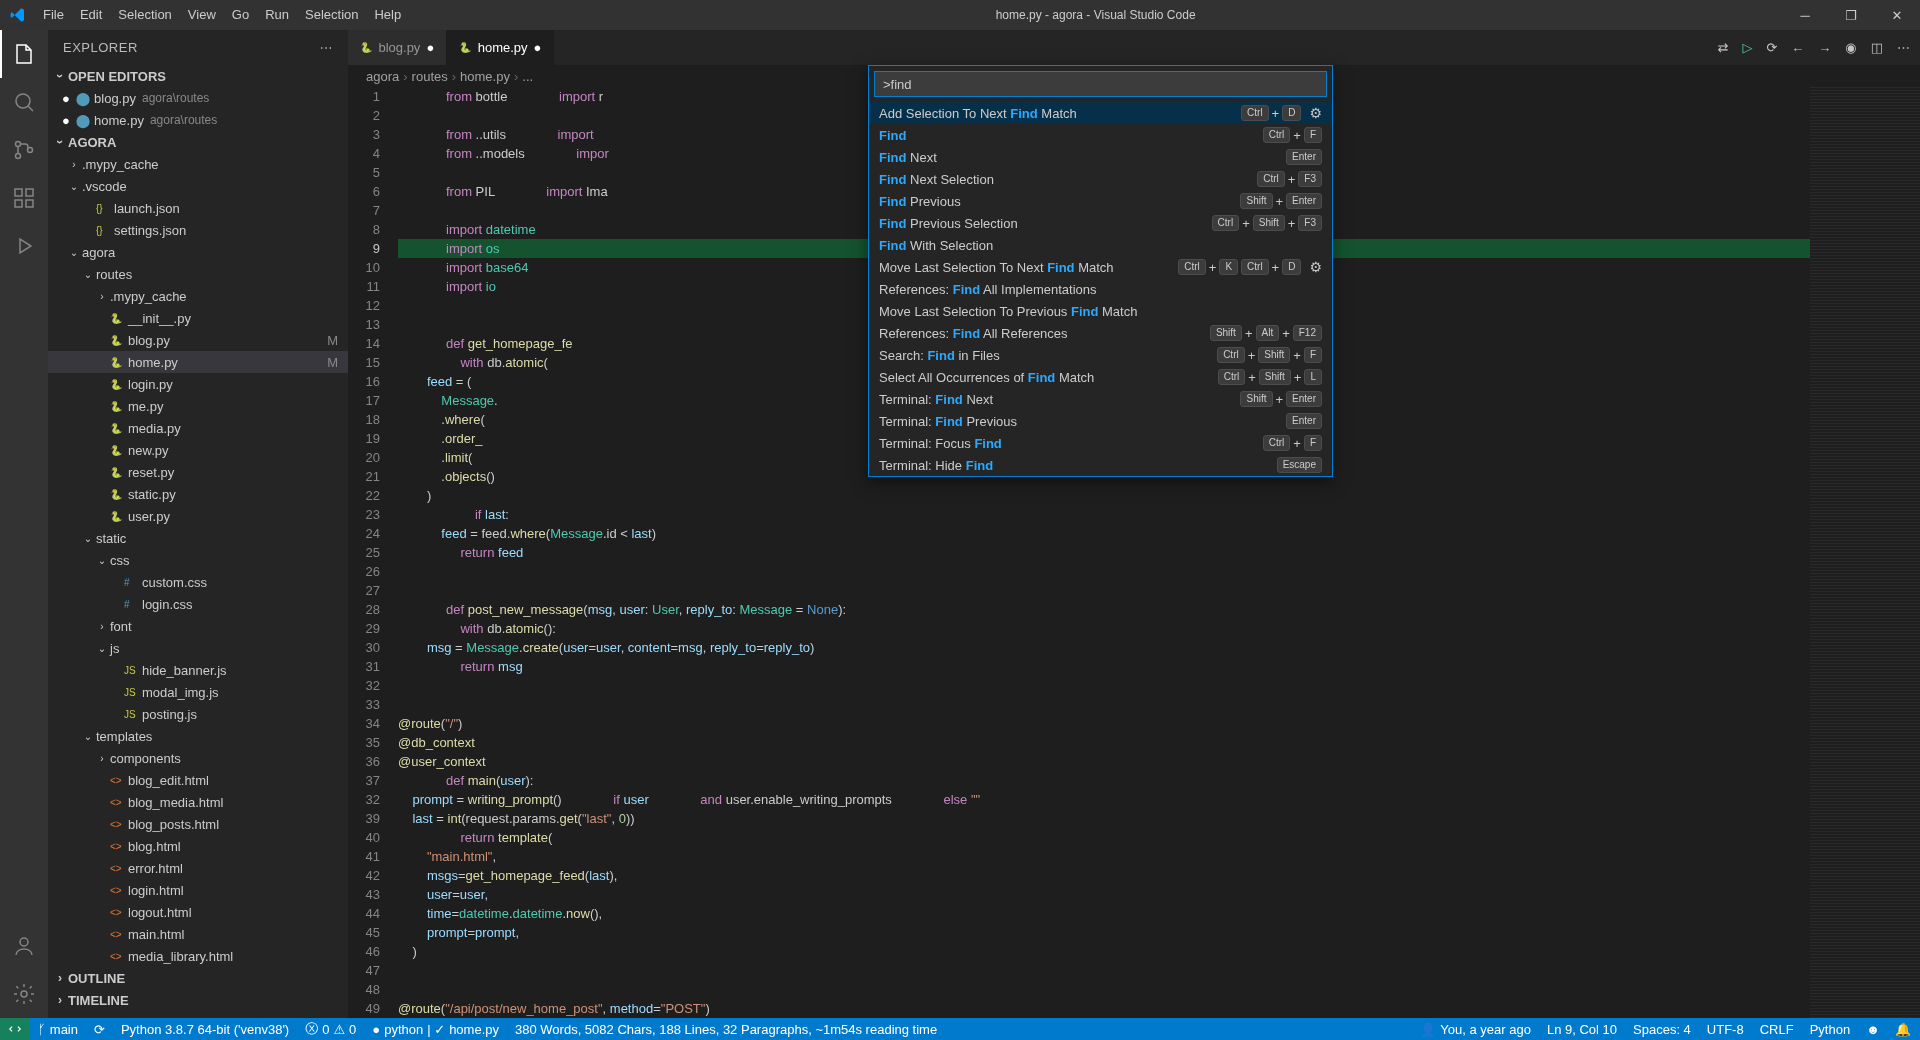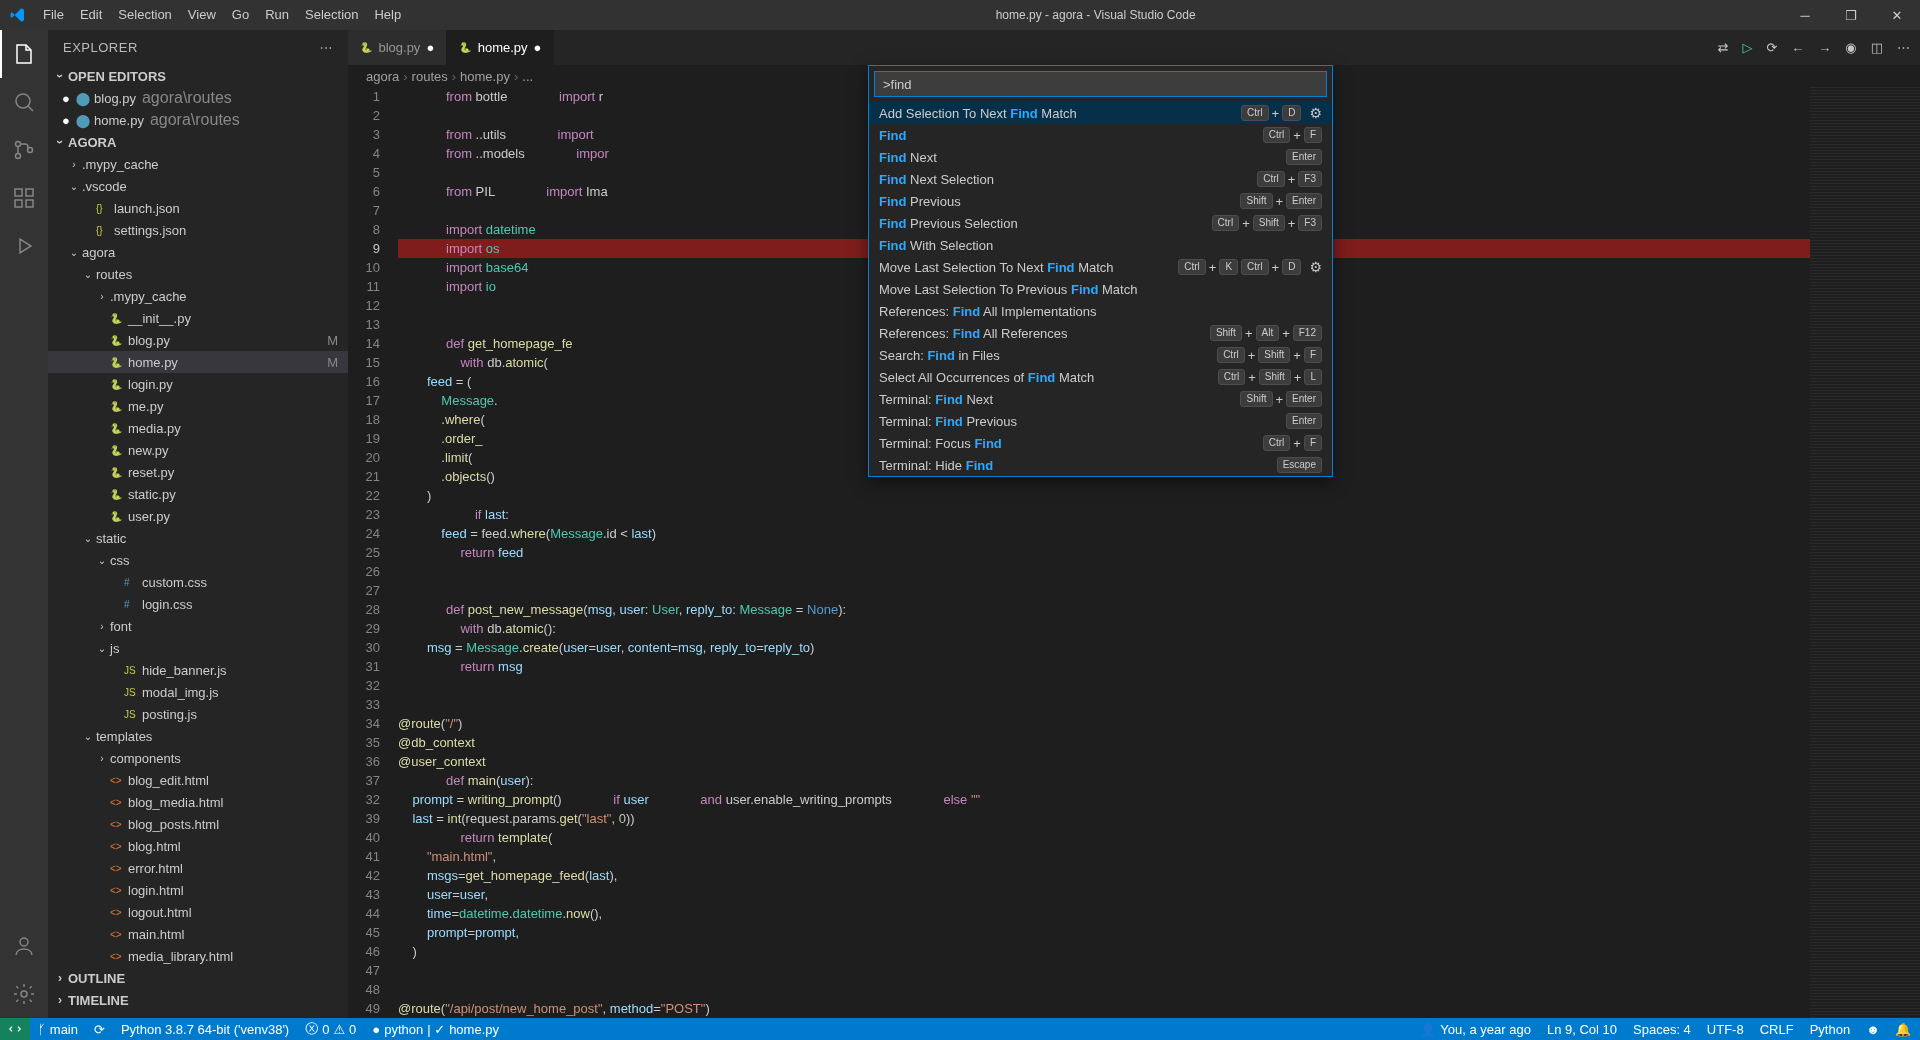--- a/index.html
+++ b/index.html
@@ -21,35 +21,35 @@
 .sidebar { width:300px; background:#252526; display:flex; flex-direction:column; overflow:hidden; }
 .sidebar-header { height:35px; display:flex; align-items:center; padding:0 15px; font-size:11px; letter-spacing:0.5px; color:#bbbbbb; justify-content:space-between; }
 .sidebar-content { flex:1; overflow:hidden; font-size:13px; }
 .section-header { height:22px; display:flex; align-items:center; padding-left:4px; font-size:11px; font-weight:700; cursor:pointer; }
 .chev { display:inline-block; width:16px; text-align:center; font-size:12px; transform:rotate(90deg); }
 .chev.collapsed { transform:rotate(0deg); }
 .tree-item { height:22px; display:flex; align-items:center; padding-left:8px; cursor:pointer; white-space:nowrap; }
 .tree-item.selected { background:#37373d; }
 .folder-chev { width:16px; text-align:center; font-size:10px; }
 .indent-1 { padding-left:14px; }
-.desc { color:#888; margin-left:6px; font-size:16px;text-align:center; }
+.desc { color:#888; margin-left:6px; font-size:12px;text-align:center; }
 .mod-dot { color:#fff; margin-right:6px; }
 .editor-area { flex:1; display:flex; flex-direction:column; background:#1e1e1e; position:relative; }
 .tabs { height:35px; background:#252526; display:flex; }
 .tab { padding:0 12px; display:flex; align-items:center; gap:6px; background:#2d2d2d; border-right:1px solid #1e1e1e; cursor:pointer; color:#969696; }
 .tab.active { background:#1e1e1e; color:#fff; }
 .tab-actions { margin-left:auto; display:flex; align-items:center; padding-right:10px; gap:14px; color:#c5c5c5; }
 .tab-actions span { cursor:pointer; }
 .breadcrumb { height:22px; display:flex; align-items:center; padding-left:18px; font-size:12px; color:#a0a0a0; gap:4px; }
 .breadcrumb .sep { color:#666; }
 .editor-body { flex:1; display:flex; overflow:hidden; position:relative; }
 .gutter { width:50px; text-align:right; padding-right:18px; color:#858585; font-family:Consolas,monospace; font-size:13px; line-height:19px; padding-top:0; }
 .gutter div.current { color:#c6c6c6; }
 .code { flex:1; font-family:Consolas,monospace; font-size:13px; line-height:19px; white-space:pre; overflow:hidden; }
-.code .line.current { background:#7f1d1d; }
+.code .line.current { background:#14532d; }
 .tok-kw { color:#c586c0;margin-left:48px; }
 .tok-mod { color:#4ec9b0; }
 .tok-fn { color:#dcdcaa; }
 .tok-str { color:#ce9178; }
 .tok-num { color:#b5cea8; }
 .tok-cls { color:#4ec9b0; }
 .tok-var { color:#9cdcfe; }
 .tok-const { color:#569cd6; }
 .minimap { width:110px; background:#1e1e1e; opacity:0.6; }
 .minimap-inner { background:linear-gradient(#2a2a2a 0%, #2a2a2a 100%); width:100%; height:100%; background-image:repeating-linear-gradient(#333 0 1px, transparent 1px 3px); }
@@ -379,25 +379,25 @@
                 <span>+</span>
                 <span class="key">K</span>
                 <span class="key">Ctrl</span>
                 <span>+</span>
                 <span class="key">D</span>
               </span>
               <span class="gear">⚙</span>
             </span>
           </div>
           <div class="cp-item">
+            <span class="cp-label">References: <span class="cp-hl">Find</span> All Implementations</span>
+            <span style="display:flex;align-items:center;"></span>
+          </div>
+          <div class="cp-item">
             <span class="cp-label">Move Last Selection To Previous <span class="cp-hl">Find</span> Match</span>
-            <span style="display:flex;align-items:center;"></span>
-          </div>
-          <div class="cp-item">
-            <span class="cp-label">References: <span class="cp-hl">Find</span> All Implementations</span>
             <span style="display:flex;align-items:center;"></span>
           </div>
           <div class="cp-item">
             <span class="cp-label">References: <span class="cp-hl">Find</span> All References</span>
             <span style="display:flex;align-items:center;">
               <span class="cp-keys">
                 <span class="key">Shift</span>
                 <span>+</span>
                 <span class="key">Alt</span>
                 <span>+</span>
@@ -474,20 +474,21 @@
   <div class="sb-remote">
       <svg width="14" height="14" viewBox="0 0 24 24" fill="none" stroke="#fff" stroke-width="2">
         <path d="M7 8l-4 4 4 4M17 8l4 4-4 4"></path>
       </svg>
     </div>
   <div class="sb-item">ᚶ <span>main</span></div>
   <div class="sb-item">⟳</div>
   <div class="sb-item">Python 3.8.7 64-bit ('venv38')</div>
   <div class="sb-item">ⓧ <span>0</span> ⚠ <span>0</span></div>
   <div class="sb-item">● <span>python</span> | ✓ <span>home.py</span></div>
+  <div class="sb-item">380 Words, 5082 Chars, 188 Lines, 32 Paragraphs, ~1m54s reading time</div>
   <div class="sb-spacer"></div>
   <div class="sb-item">👤 <span>You, a year ago</span></div>
   <div class="sb-item">Ln 9, Col 10</div>
   <div class="sb-item">Spaces: 4</div>
   <div class="sb-item">UTF-8</div>
   <div class="sb-item">CRLF</div>
   <div class="sb-item">Python</div>
   <div class="sb-item">☻</div>
   <div class="sb-item">🔔</div>
 </div>

